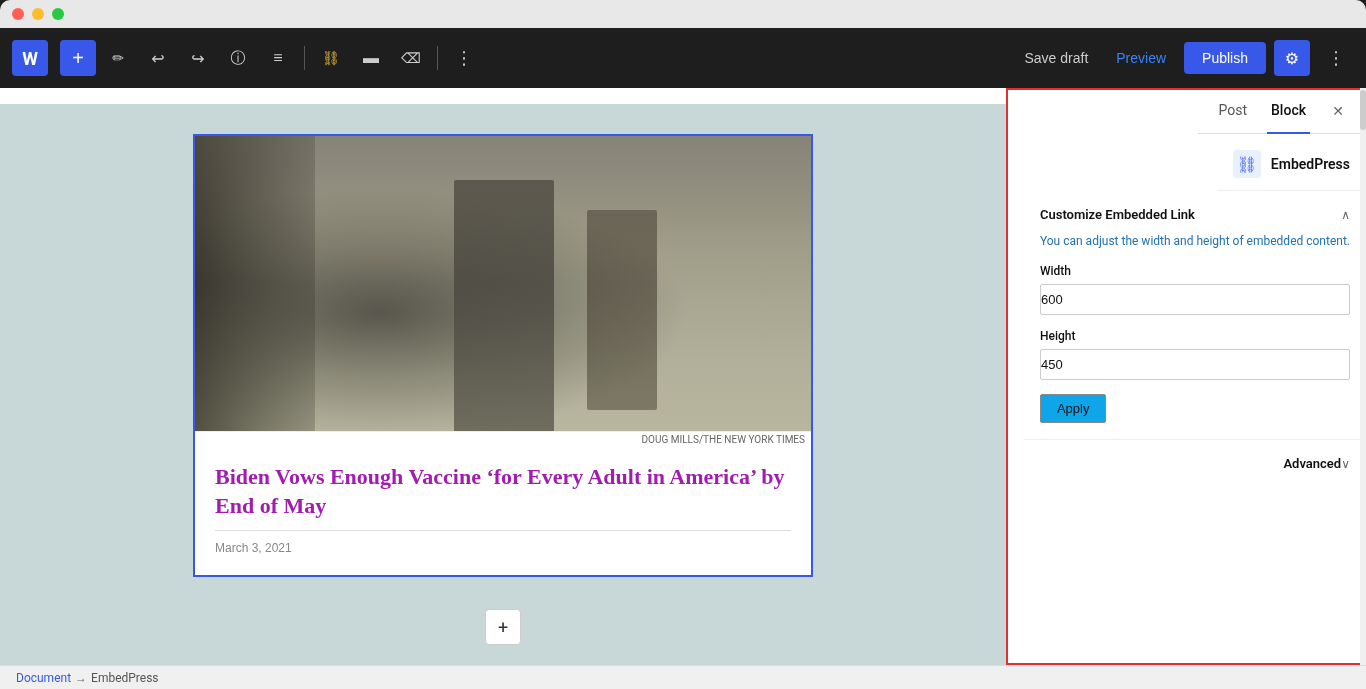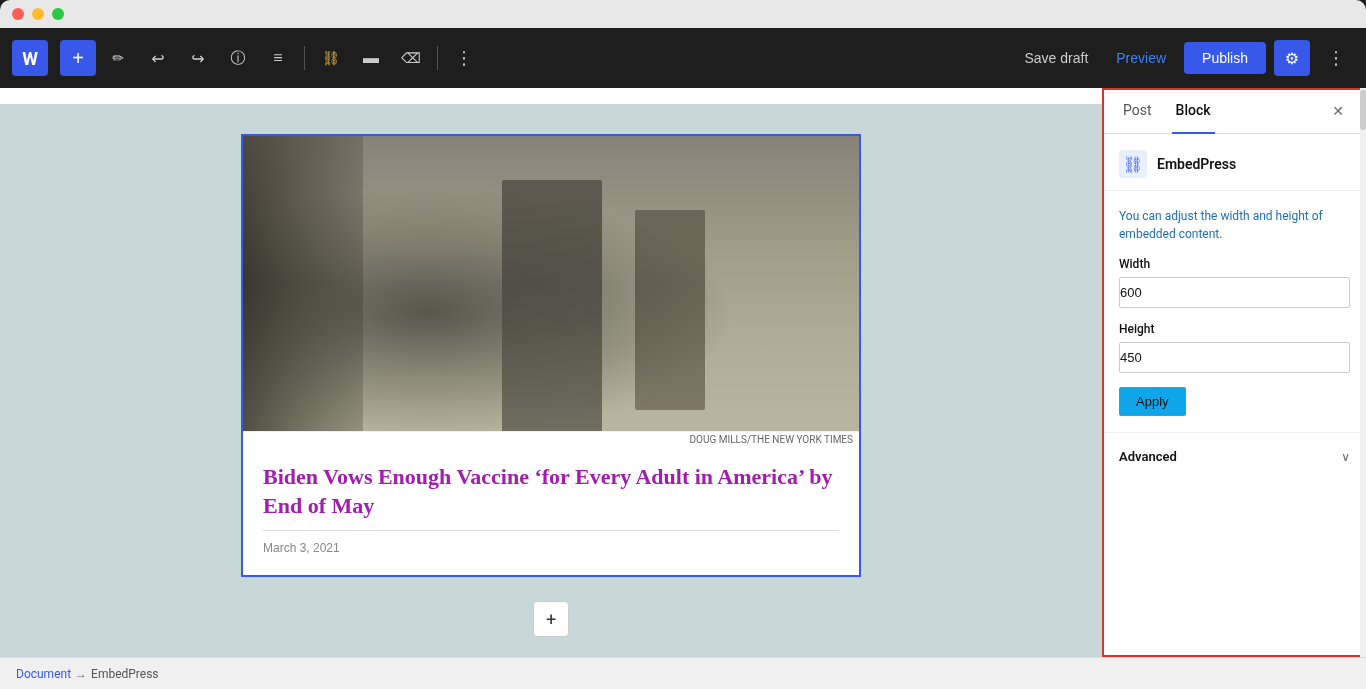--- a/index.html
+++ b/index.html
@@ -186,29 +186,30 @@
       width: 36px; height: 36px;
       background: white;
       border: 1px solid #ccc;
       border-radius: 4px;
       display: flex; align-items: center; justify-content: center;
       cursor: pointer; font-size: 18px; color: #333;
     }
 
     
     .sidebar {
-      width: 264px;
+      width: 360px;
       background: white;
       border-left: 1px solid #e0e0e0;
       display: flex;
       flex-direction: column;
       overflow-y: auto;
       position: relative;
       outline: 2px solid #e03030;
       outline-offset: -2px;
+      align-items: flex-end;
     }
 
     
     .sidebar-scrollbar {
       position: absolute; right: 0; top: 0;
       width: 6px; height: 100%;
       background: #f0f0f0;
     }
     .sidebar-scrollbar-thumb {
       width: 6px; height: 40px;
@@ -328,21 +329,21 @@
       font-size: 13px;
       font-weight: 600;
       color: #111;
     }
     .advanced-chevron {
       color: #666; font-size: 12px;
     }
 
     
     .status-bar {
-      height: 32px;
+      height: 24px;
       background: #f0f0f0;
       display: flex;
       align-items: center;
       padding: 0 16px;
       font-size: 12px;
       color: #555;
       gap: 4px;
       border-top: 1px solid #ddd;
     }
     .status-bar a { color: #3858e9; text-decoration: none; }
@@ -428,20 +429,24 @@
         <div class="sidebar-tab active">Block</div>
         <div class="sidebar-tab-close">✕</div>
       </div>
 
       <div class="sidebar-brand">
         <div class="brand-icon" style="font-size:16px;">⛓</div>
         <span class="brand-name">EmbedPress</span>
       </div>
 
       <div class="sidebar-section">
+        <div class="section-header">
+          <span class="section-title">Customize Embedded Link</span>
+          <span class="section-toggle">∧</span>
+        </div>
         <div class="section-desc">You can adjust the width and height of embedded content.</div>
 
         <div class="field-label">Width</div>
         <input type="text" class="field-input" value="600" style="">
 
         <div class="field-label">Height</div>
         <input type="text" class="field-input" value="450" style="">
 
         <button class="btn-apply">Apply</button>
       </div>

